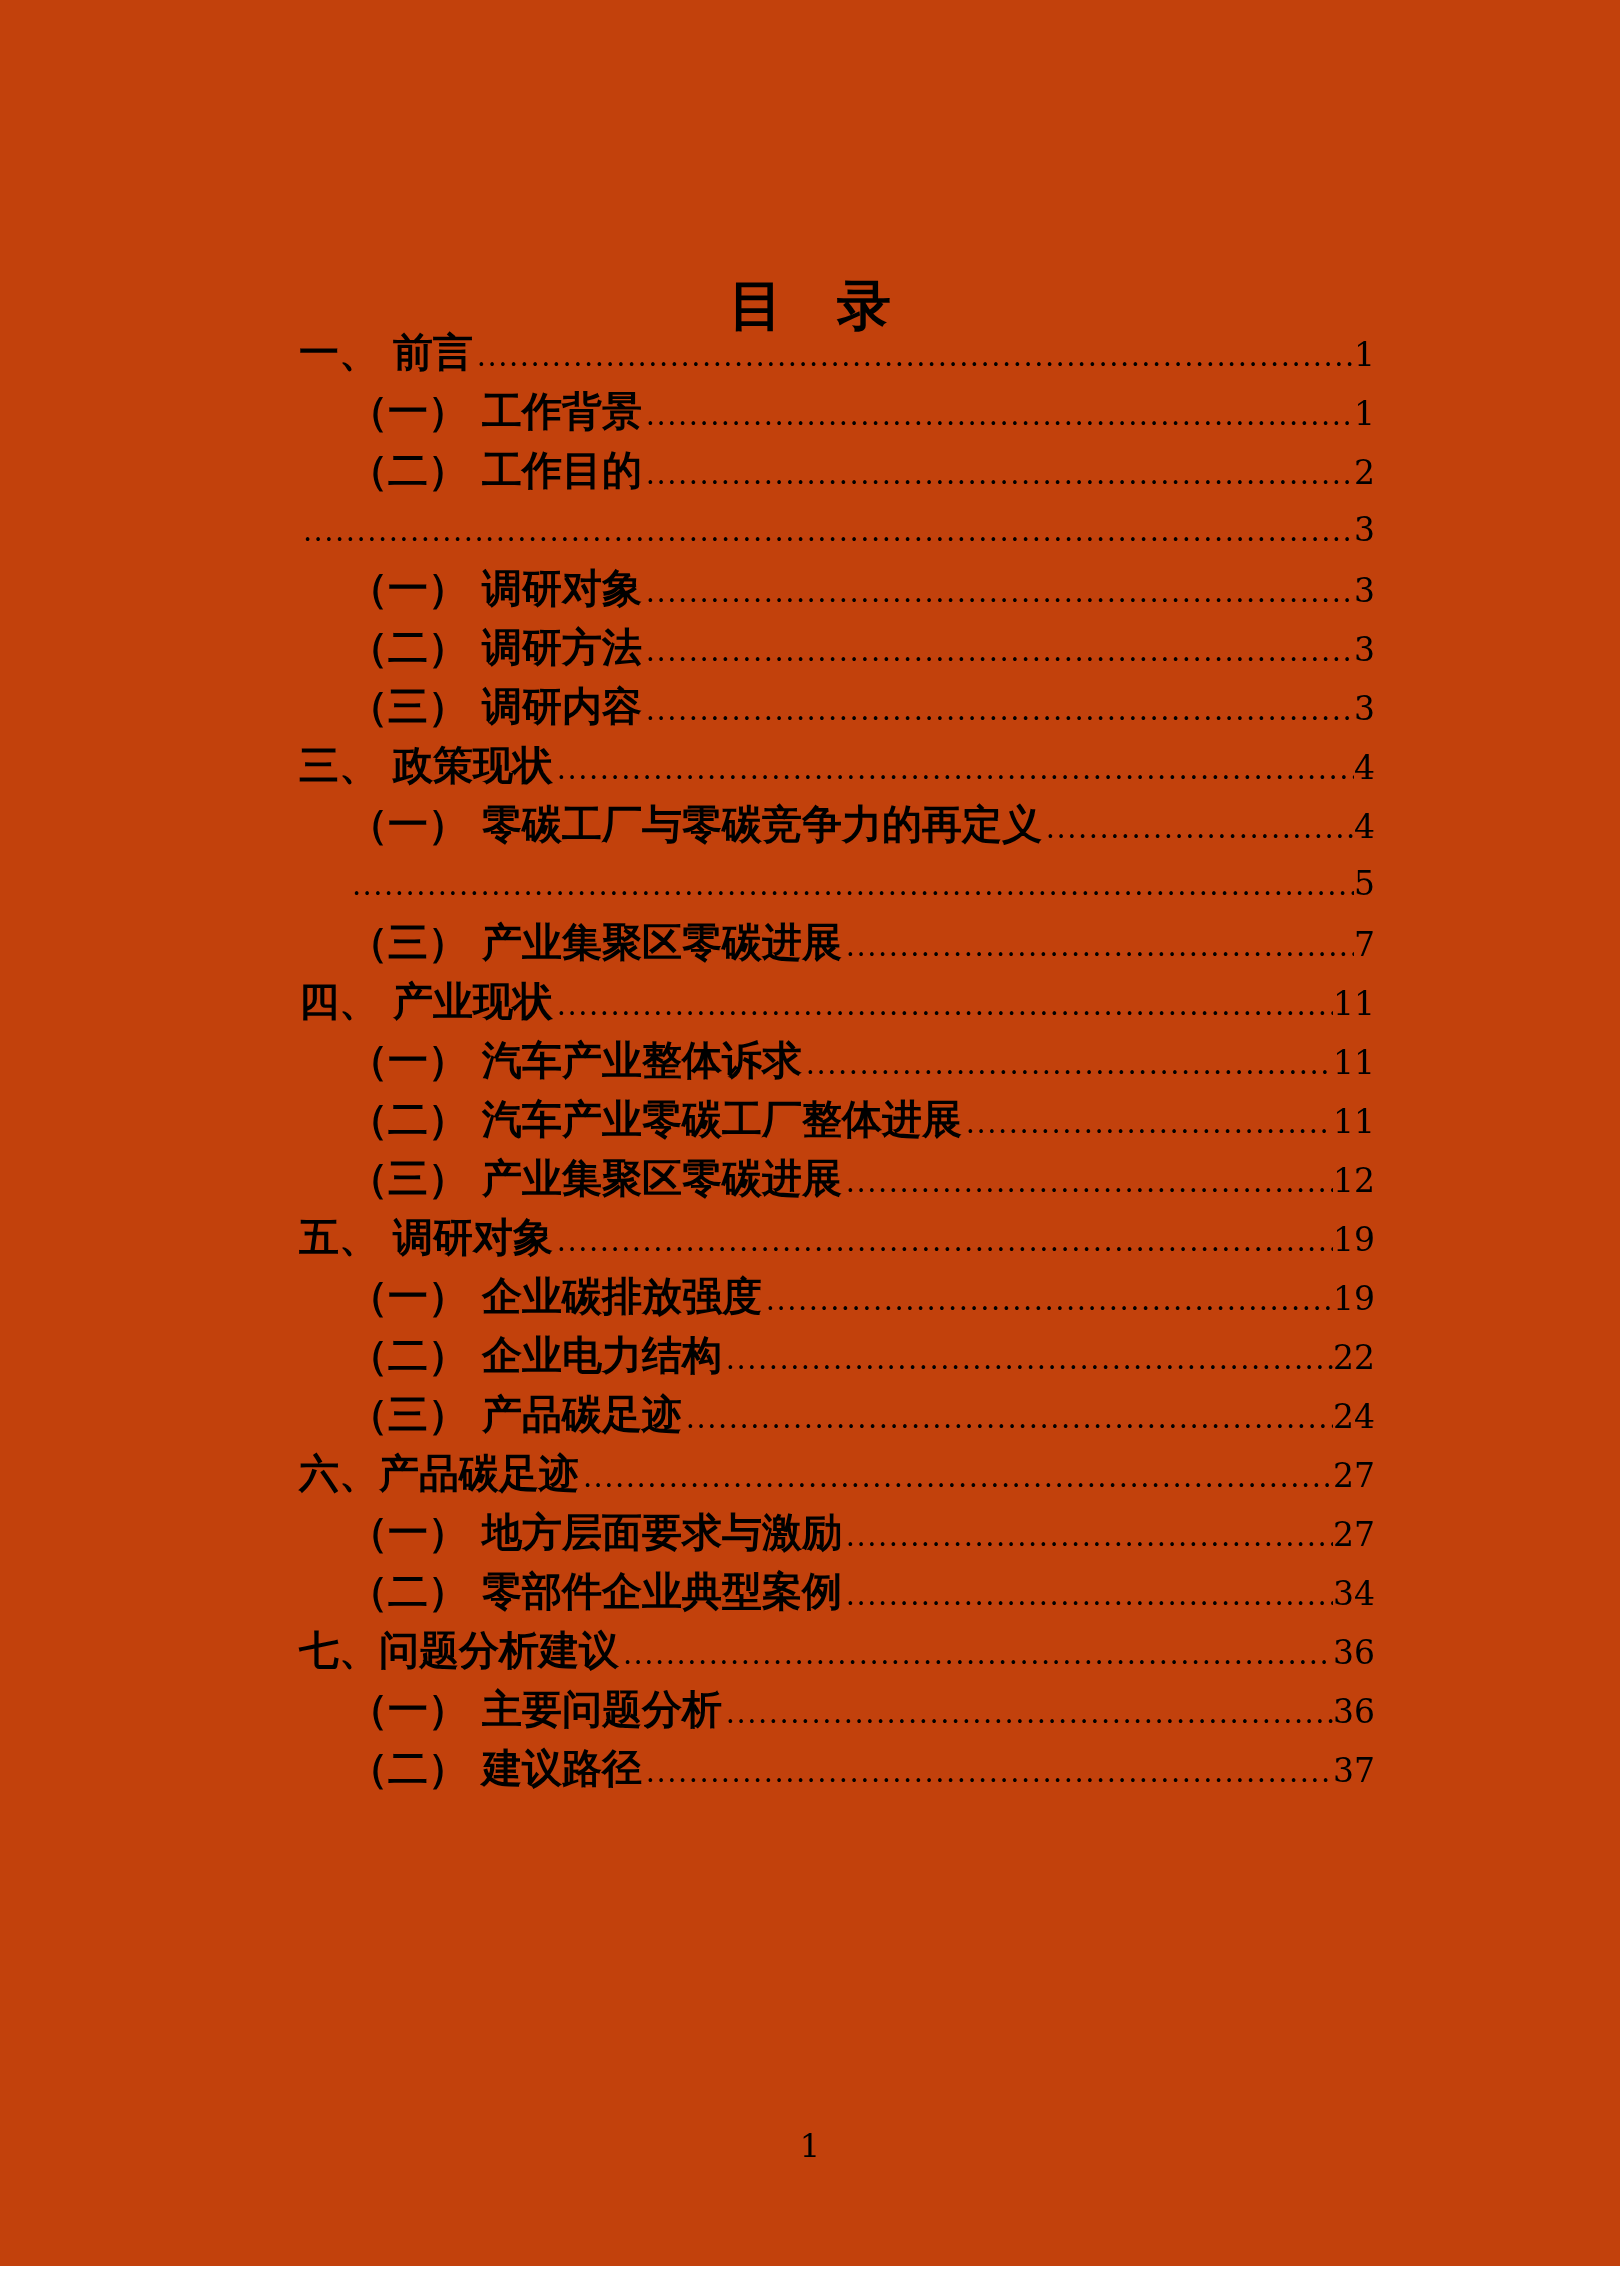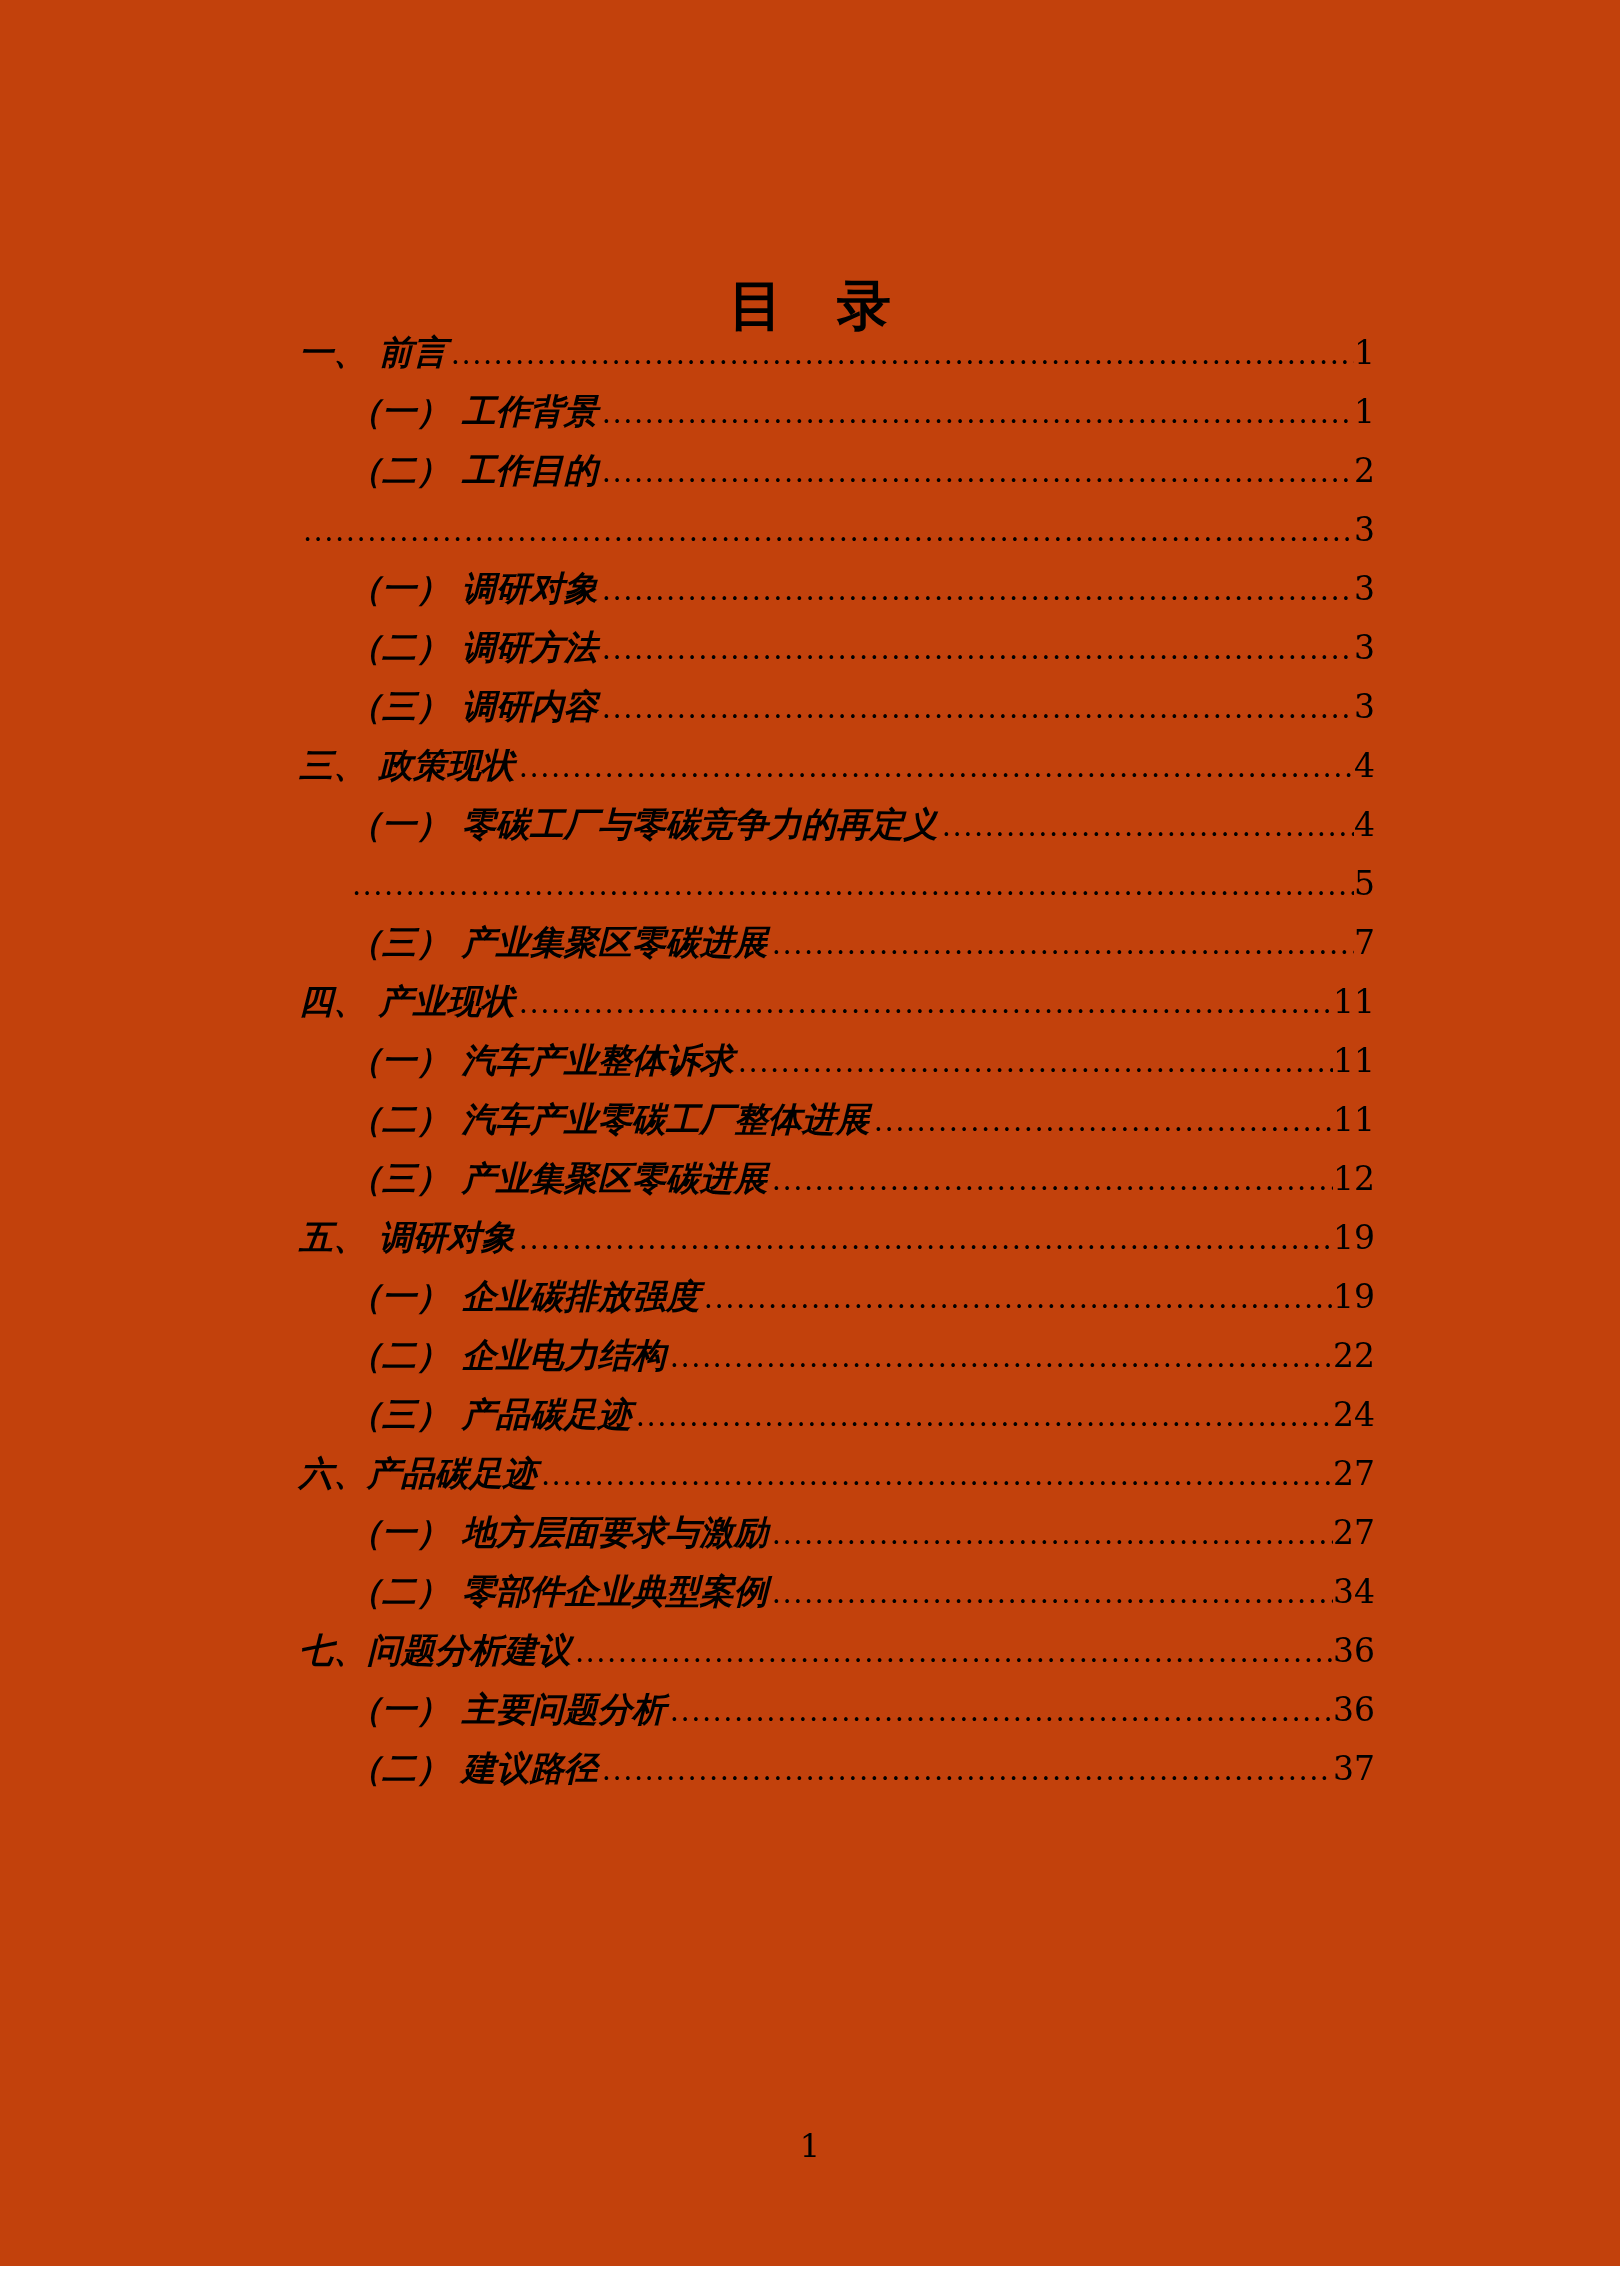--- a/index.html
+++ b/index.html
@@ -39,25 +39,24 @@
     display: flex;
     align-items: baseline;
     height: 59px;
     line-height: 59px;
     padding-right: 245px;
     cursor: pointer;
   }
   .toc-row.lvl1 { padding-left: 299px; }
   .toc-row.lvl2 { padding-left: 348px; justify-content: space-between; }
   .toc-label {
-    font-size: 34px;
+    font-size: 40px;
     font-weight: 700;
     white-space: pre;
     flex: 0 0 auto;
-    font-style: italic;
   }
   .dot-leader {
     flex: 1 1 auto;
     overflow: hidden;
     white-space: nowrap;
     font-family: "DejaVu Serif", "Liberation Serif", serif;
     font-weight: 400;
     font-size: 29px;
     letter-spacing: 1.5px;
     padding-left: 3.9px;

